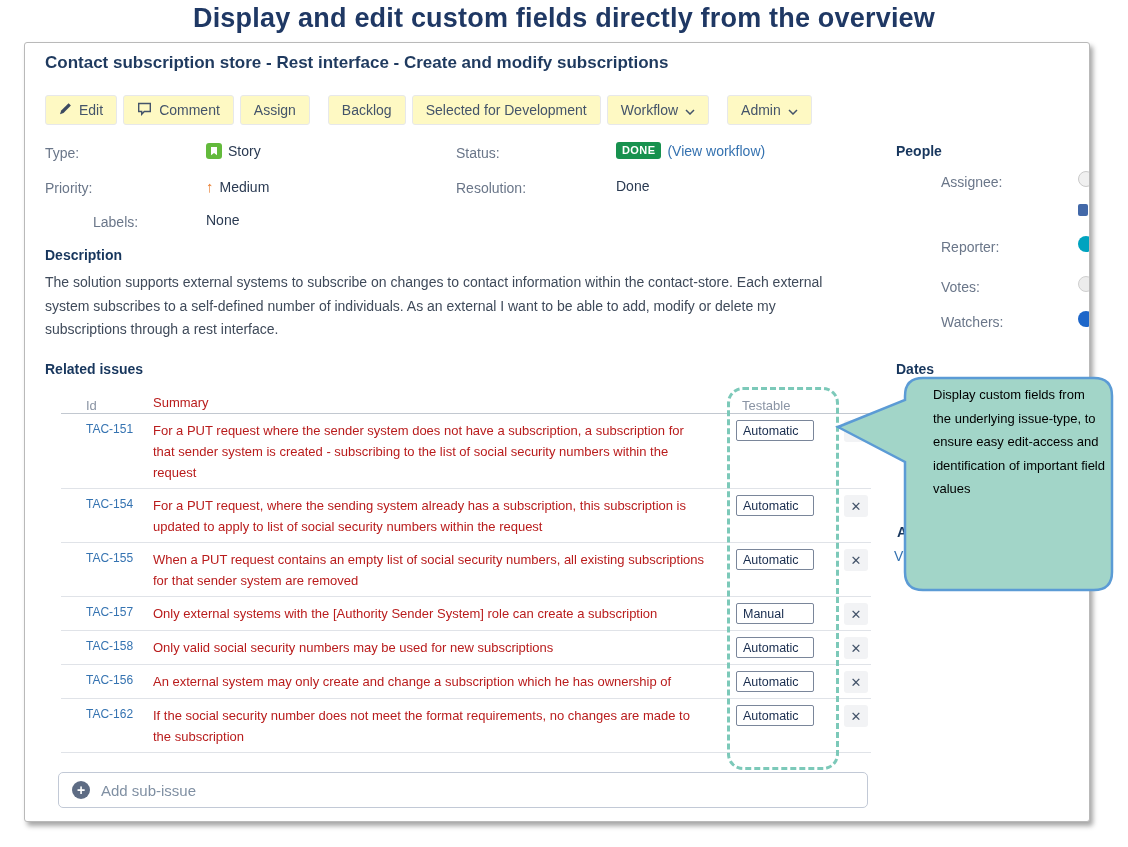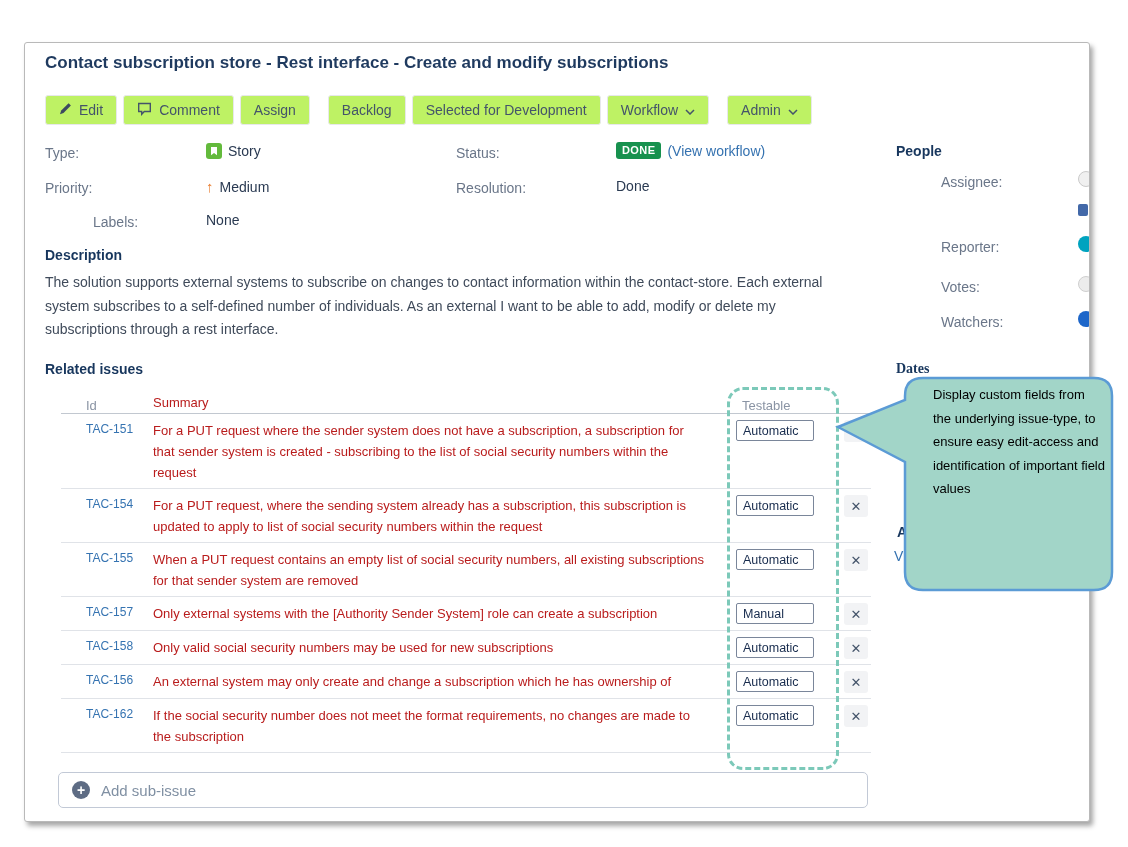--- a/index.html
+++ b/index.html
@@ -10,21 +10,21 @@
     font-size:27px; font-weight:600; color:#1f3864; letter-spacing:.2px; }
 
   .window { position:absolute; left:24px; top:42px; width:1066px; height:780px;
     background:#fff; border:1px solid #b9b9b9; border-radius:3px;
     box-shadow:3px 4px 5px rgba(0,0,0,0.35); overflow:hidden; }
 
   .win-header { position:absolute; left:20px; top:10px; font-size:17px; font-weight:700; color:#1f3a5f; }
 
   .toolbar { position:absolute; left:20px; top:52px; display:flex; gap:6px; align-items:center; }
   .btn { display:flex; align-items:center; gap:7px; height:30px; padding:0 13px;
-    background:#bef264; border:1px solid #e7e8ea; border-radius:3px;
+    background:#fef9c3; border:1px solid #e7e8ea; border-radius:3px;
     font-family:"Liberation Sans", sans-serif; font-size:14px; color:#44546a; cursor:pointer; white-space:nowrap; }
   .btn.grp { margin-left:12px; }
 
   .flabel { position:absolute; font-size:14px; color:#6a7689; }
   .fvalue { position:absolute; font-size:14px; color:#2a3a52; display:flex; align-items:center; gap:6px; }
   .story-icon svg { display:block; }
   .prio-arrow { color:#e97f33; font-weight:700; font-size:15px; }
   .badge-done { background:#17914e; color:#fff; font-size:11px; font-weight:700; letter-spacing:.4px;
     padding:3px 6px; border-radius:3px; line-height:1; }
   .link { color:#3572b0; text-decoration:none; cursor:pointer; }
@@ -63,20 +63,21 @@
     font-size:13px; line-height:23.5px; color:#000000; }
 
   .partial-a { position:absolute; left:872px; top:481px; font-size:14px; font-weight:700; color:#17365d; }
   .partial-v { position:absolute; left:869px; top:505px; font-size:14px; color:#3572b0; }
 </style>
 </head>
 <body>
 
 <div class="page">
 
+  <div class="page-title">Display and edit custom fields directly from the overview</div>
 
   <div class="window">
 
     <div class="win-header">Contact subscription store - Rest interface - Create and modify subscriptions</div>
 
     <div class="toolbar">
       <button class="btn">
         <span><svg width="13" height="13" viewBox="0 0 13 13">
               <path d="M1 12.2 L2.2 8.6 L9.6 1.2 L11.9 3.5 L4.5 10.9 Z" fill="#3c4a60"></path>
             </svg></span>
@@ -217,21 +218,21 @@
           </div>
         <div class="c-x">✕</div>
       </div>
     </div>
 
     <div class="add-box">
       <span class="plus-circle">+</span>
       <span class="add-label">Add sub-issue</span>
     </div>
 
-    <span class="sec-head" style="left:871px; top:318px;font-family:Liberation Serif, serif;">Dates</span>
+    <span class="sec-head" style="left:871px; top:318px;">Dates</span>
     <span class="partial-a">A</span>
     <span class="partial-v">V</span>
 
     <div class="dashed-box"></div>
   </div>
 
   <svg class="callout-svg" width="292" height="228" viewBox="0 0 292 228">
     <path d="M 93 8 H 264 Q 282 8 282 26 V 202 Q 282 220 264 220 H 93 Q 75 220 75 202 V 92 L 8 57 L 75 30 V 26 Q 75 8 93 8 Z" fill="#a2d5c8" stroke="#5b9bd5" stroke-width="2.5"></path>
   </svg>
   <div class="callout-text">Display custom fields from the underlying issue-type, to ensure easy edit-access and identification of important field values</div>

